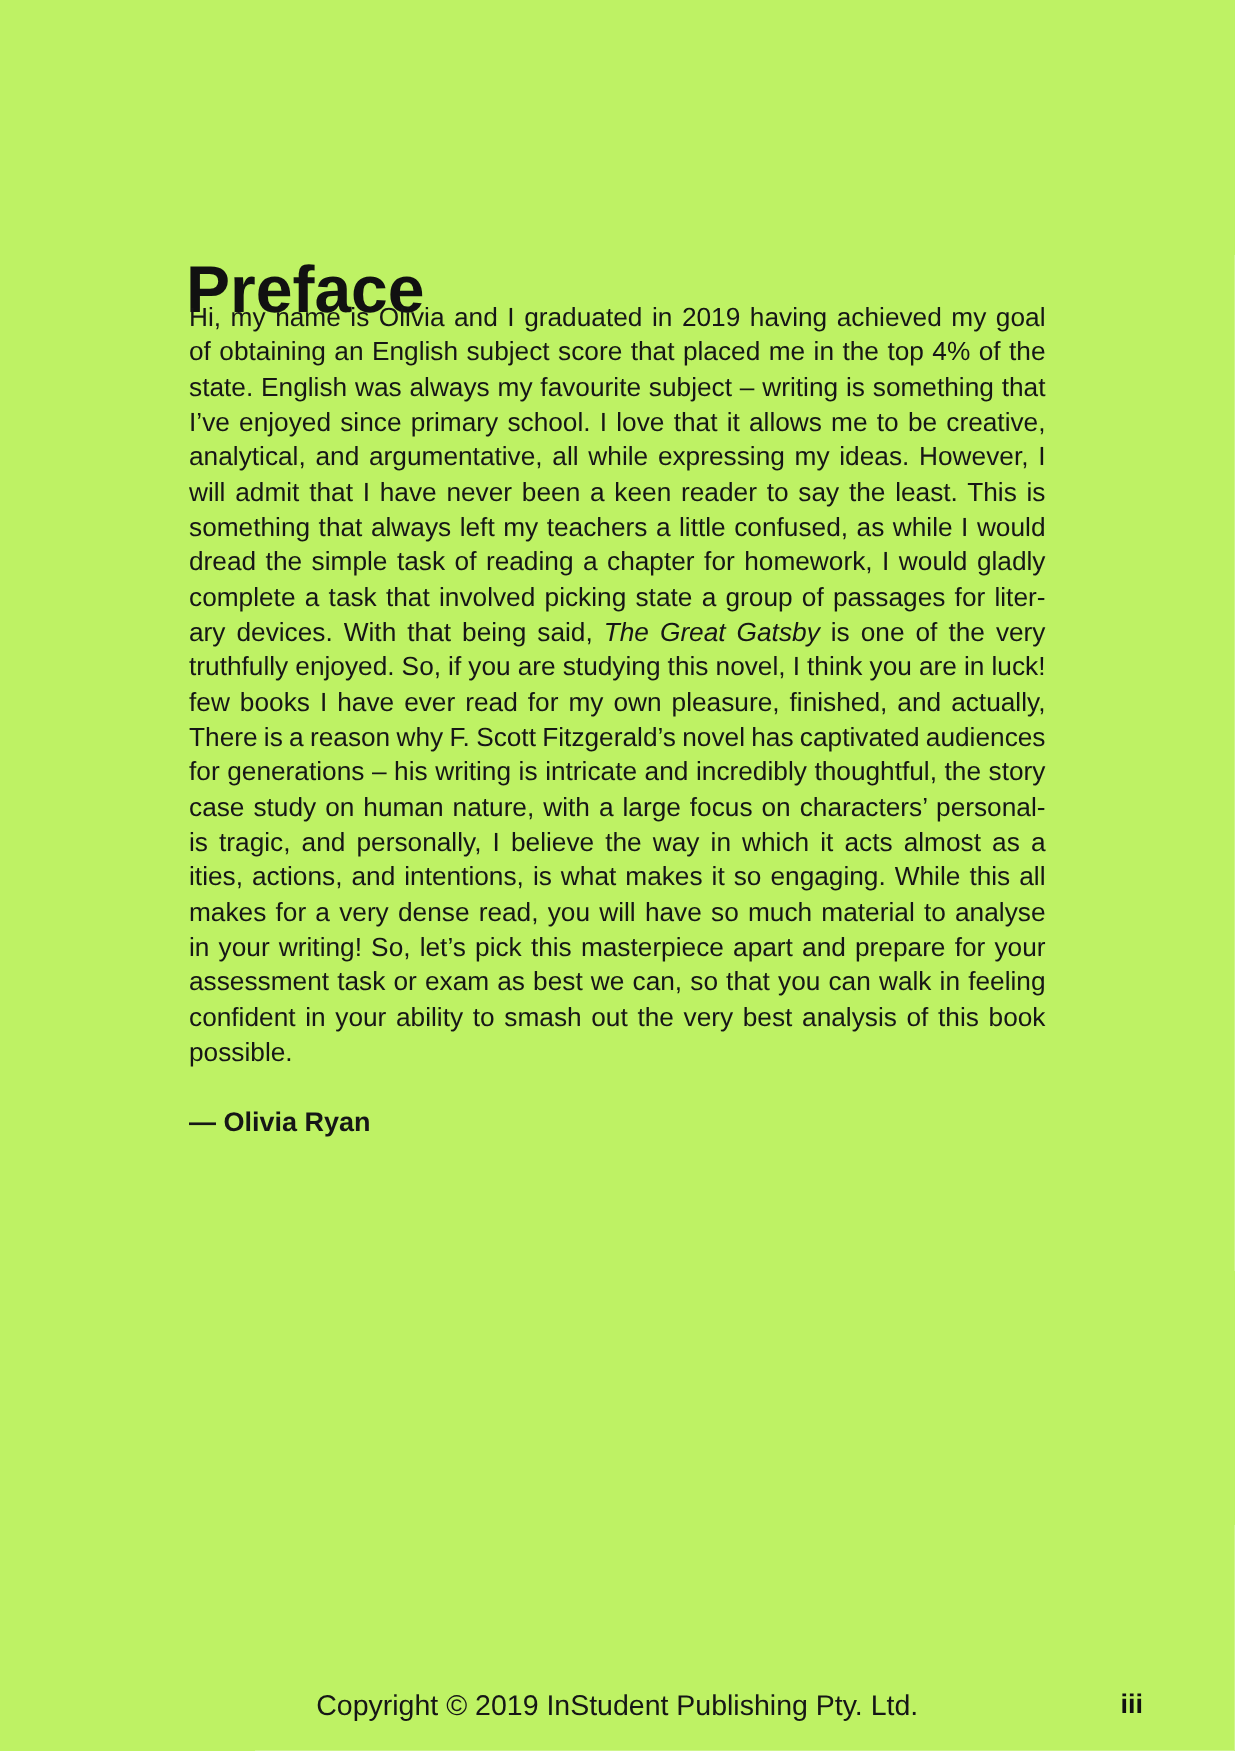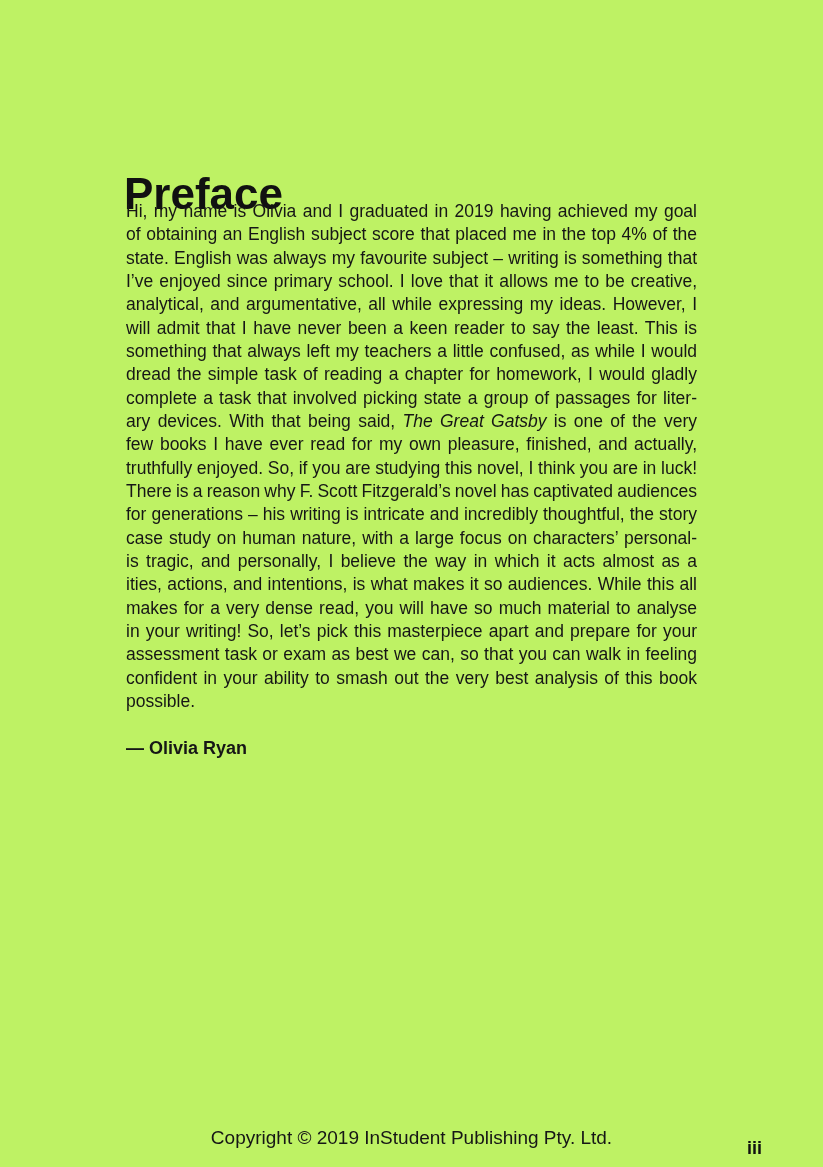--- a/index.html
+++ b/index.html
@@ -63,48 +63,47 @@
     line-height: 16px;
     color: #161616;
   }
   .page-number {
     position: absolute;
     top: 1126px;
     right: 61px;
     font-size: 18px;
     font-weight: 700;
     color: #111111;
-    margin-top: 12px;
   }
 </style>
 </head>
 <body>
 
 <div class="page">
 
   <h1 class="title">Preface</h1>
 
   <div class="paragraph" id="paragraph">
       <div class="par-line"><span>Hi, my name is Olivia and I graduated in 2019 having achieved my goal</span></div>
       <div class="par-line"><span>of obtaining an English subject score that placed me in the top 4% of the</span></div>
       <div class="par-line"><span>state. English was always my favourite subject – writing is something that</span></div>
       <div class="par-line"><span>I’ve enjoyed since primary school. I love that it allows me to be creative,</span></div>
       <div class="par-line"><span>analytical, and argumentative, all while expressing my ideas. However, I</span></div>
       <div class="par-line"><span>will admit that I have never been a keen reader to say the least. This is</span></div>
       <div class="par-line"><span>something that always left my teachers a little confused, as while I would</span></div>
       <div class="par-line"><span>dread the simple task of reading a chapter for homework, I would gladly</span></div>
       <div class="par-line"><span>complete a task that involved picking state a group of passages for liter-</span></div>
       <div class="par-line"><span>ary devices. With that being said, </span><span class="italic">The Great Gatsby</span><span> is one of the very</span></div>
+      <div class="par-line"><span>truthfully enjoyed. So, if you are studying this novel, I think you are in luck!</span></div>
       <div class="par-line"><span>few books I have ever read for my own pleasure, finished, and actually,</span></div>
-      <div class="par-line"><span>truthfully enjoyed. So, if you are studying this novel, I think you are in luck!</span></div>
       <div class="par-line"><span>There is a reason why F. Scott Fitzgerald’s novel has captivated audiences</span></div>
       <div class="par-line"><span>for generations – his writing is intricate and incredibly thoughtful, the story</span></div>
       <div class="par-line"><span>case study on human nature, with a large focus on characters’ personal-</span></div>
       <div class="par-line"><span>is tragic, and personally, I believe the way in which it acts almost as a</span></div>
-      <div class="par-line"><span>ities, actions, and intentions, is what makes it so audiences. While this all</span></div>
+      <div class="par-line"><span>ities, actions, and intentions, is what makes it so engaging. While this all</span></div>
       <div class="par-line"><span>makes for a very dense read, you will have so much material to analyse</span></div>
       <div class="par-line"><span>in your writing! So, let’s pick this masterpiece apart and prepare for your</span></div>
       <div class="par-line"><span>assessment task or exam as best we can, so that you can walk in feeling</span></div>
       <div class="par-line"><span>confident in your ability to smash out the very best analysis of this book</span></div>
       <div class="par-line no-just"><span>possible.</span></div>
     </div>
 
   <div class="attribution">— Olivia Ryan</div>
 
   <div class="footer-copyright">Copyright © 2019 InStudent Publishing Pty. Ltd.</div>

